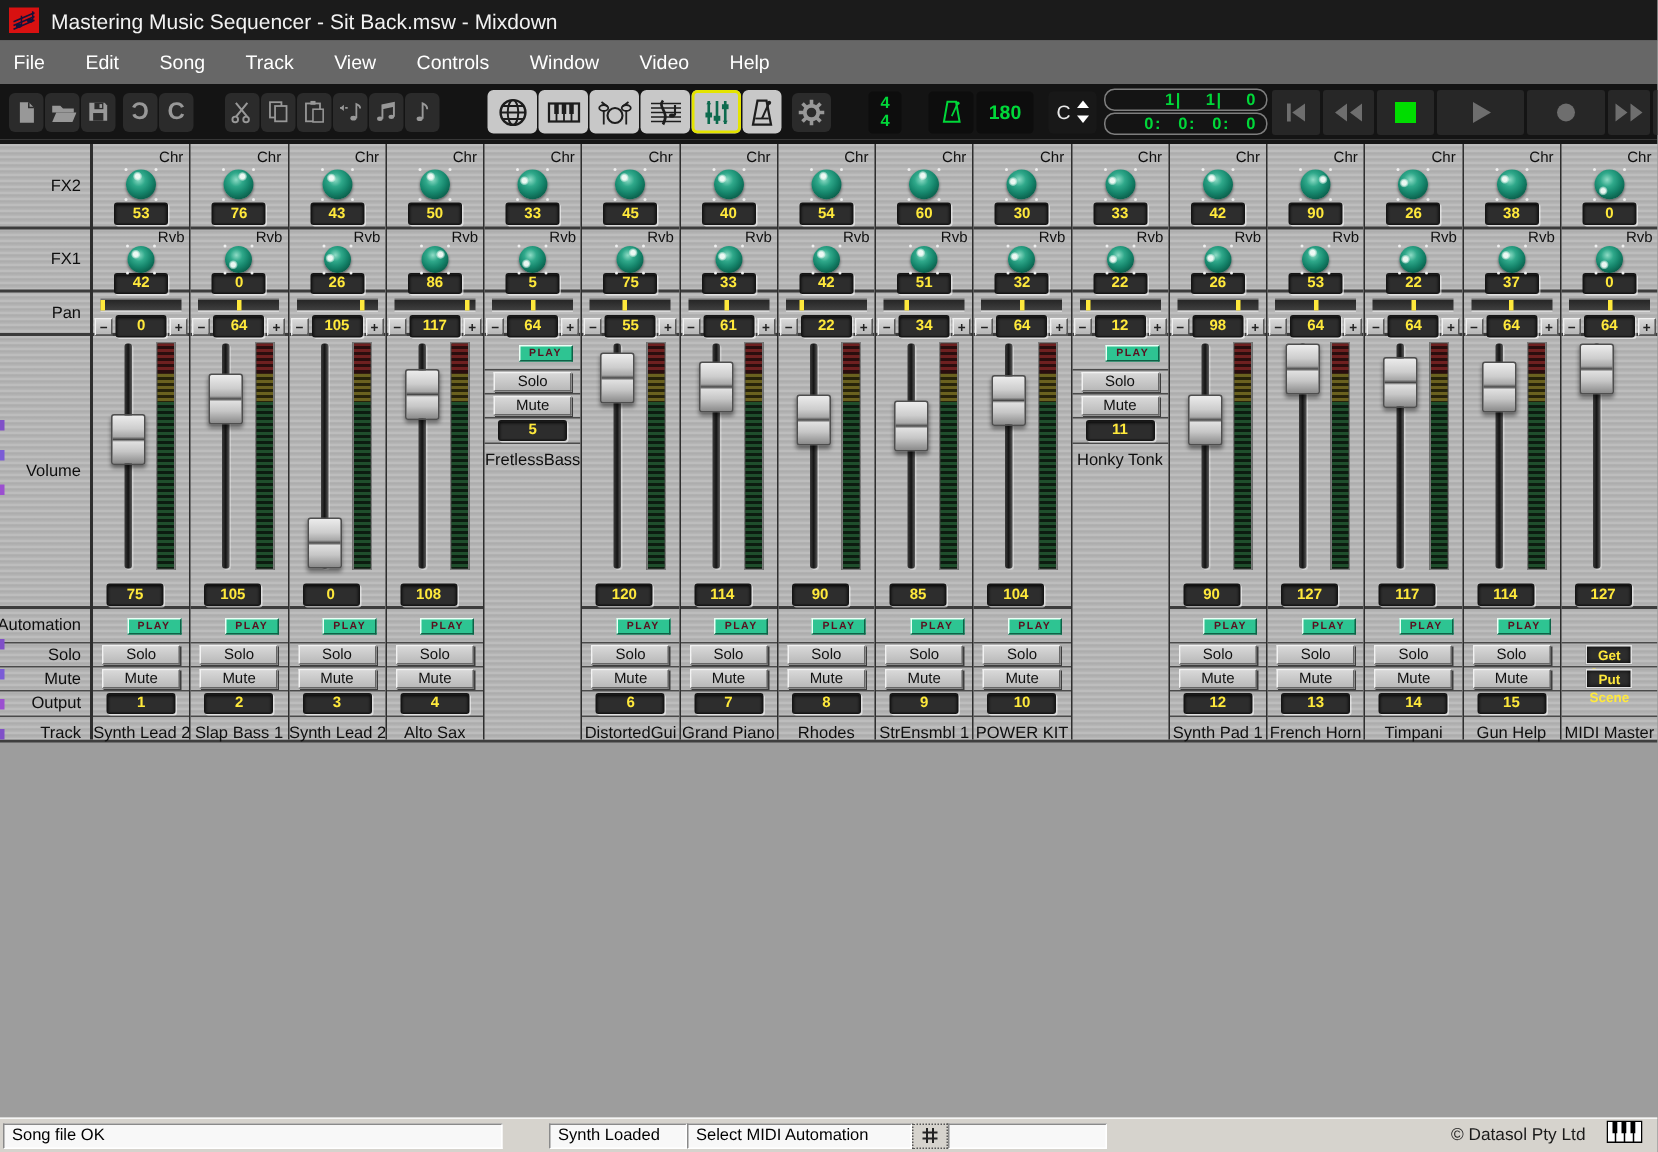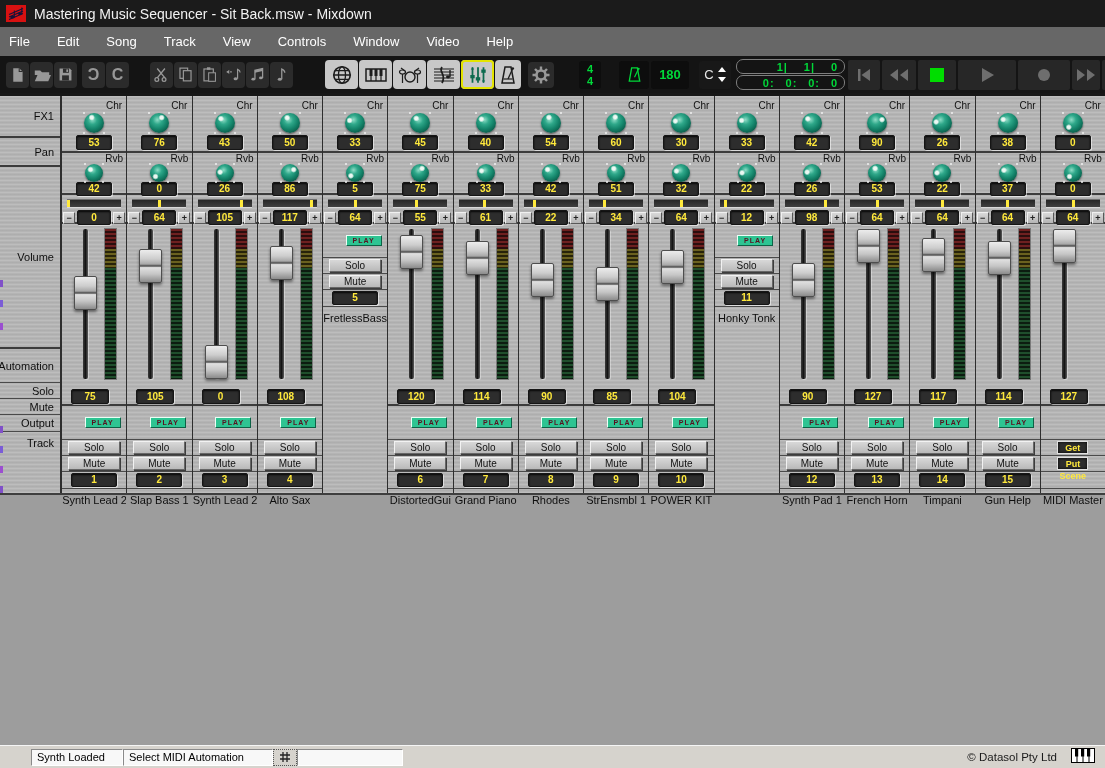--- a/index.html
+++ b/index.html
@@ -41,21 +41,21 @@
   .mixer-body{display:flex;height:397px;}
   .metal{background-color:#b4b4b4;background-image:repeating-linear-gradient(180deg,rgba(255,255,255,.12) 0px,rgba(255,255,255,.12) 1px,rgba(0,0,0,.05) 2px,rgba(150,150,150,.10) 3px,rgba(255,255,255,.04) 4px);}
   .labelcol{width:62px;flex:none;border-right:2px solid #2e2e2e;box-sizing:border-box;}
   .channel{flex:1;border-left:1px solid #2e2e2e;box-sizing:border-box;position:relative;}
   .channel:first-child{border-left:none;}
   .row{box-sizing:border-box;display:flex;flex-direction:column;align-items:center;}
   .row-fx2{height:57px;border-bottom:2px solid #3c3c3c;}
   .row-fx1{height:42px;border-bottom:2px solid #3c3c3c;}
   .row-pan{height:29px;border-bottom:2px solid #3c3c3c;}
   .row-vol{height:182px;border-bottom:2px solid #3c3c3c;}
-  .row-auto{height:34px;border-bottom:1px solid #4a4a4a;justify-content:center;padding-left:17px;}
+  .row-auto{height:23px;border-bottom:1px solid #4a4a4a;justify-content:center;padding-left:17px;}
   .row-solo{height:16px;border-bottom:1px solid #4a4a4a;justify-content:center;}
   .row-mute{height:16px;border-bottom:1px solid #4a4a4a;justify-content:center;}
   .row-out{height:17px;border-bottom:1px solid #4a4a4a;justify-content:center;}
   .row-track{height:21px;justify-content:center;}
   .labelcol .row{align-items:flex-end;justify-content:center;padding-right:6px;}
   .rowlabel{font-size:11px;color:#0e0e0e;}
   .fx-name{font-size:10px;color:#101010;height:13px;line-height:13px;margin-left:40px;}
   .row-fx2 .fx-name{margin-top:3px;}
   .row-fx1 .fx-name{font-size:10px;height:10px;line-height:10px;margin-top:1px;}
   .knob{border-radius:50%;position:relative;flex:none;
@@ -334,20 +334,23 @@
           <rect x="13.5" y="4" width="2.5" height="12" fill="#6e6e6e"></rect>
         </svg>
     </div>
   </div>
 </div>
 
 <div class="mixer">
   <div class="mixer-top"></div>
   <div class="mixer-body">
     <div class="labelcol metal">
+        <div class="row row-fx2">
+          <span class="rowlabel">FX2</span>
+        </div>
         <div class="row row-fx1">
           <span class="rowlabel">FX1</span>
         </div>
         <div class="row row-pan">
           <span class="rowlabel">Pan</span>
         </div>
         <div class="row row-vol">
           <span class="rowlabel">Volume</span>
         </div>
         <div class="row row-auto">
@@ -1412,20 +1415,21 @@
     </div>
   </div>
       </div>
   </div>
   <div class="edge-marks"></div>
 </div>
 
 <div class="desktop"></div>
 
 <div class="statusbar">
+  <div class="sb-field" style="width:333px;margin-left:2px">Song file OK</div>
   <div style="width:31px"></div>
   <div class="sb-field" style="width:92px">Synth Loaded</div>
   <div class="sb-field" style="width:150px">Select MIDI Automation</div>
   <div class="sb-icon">
     <svg width="12" height="12" viewBox="0 0 12 12">
         <path d="M4 1v10M8 1v10M1 4h10M1 8h10" stroke="#222" stroke-width="1.3"></path>
       </svg>
   </div>
   <div class="sb-field" style="width:106px"></div>
   <div style="flex:1"></div>

